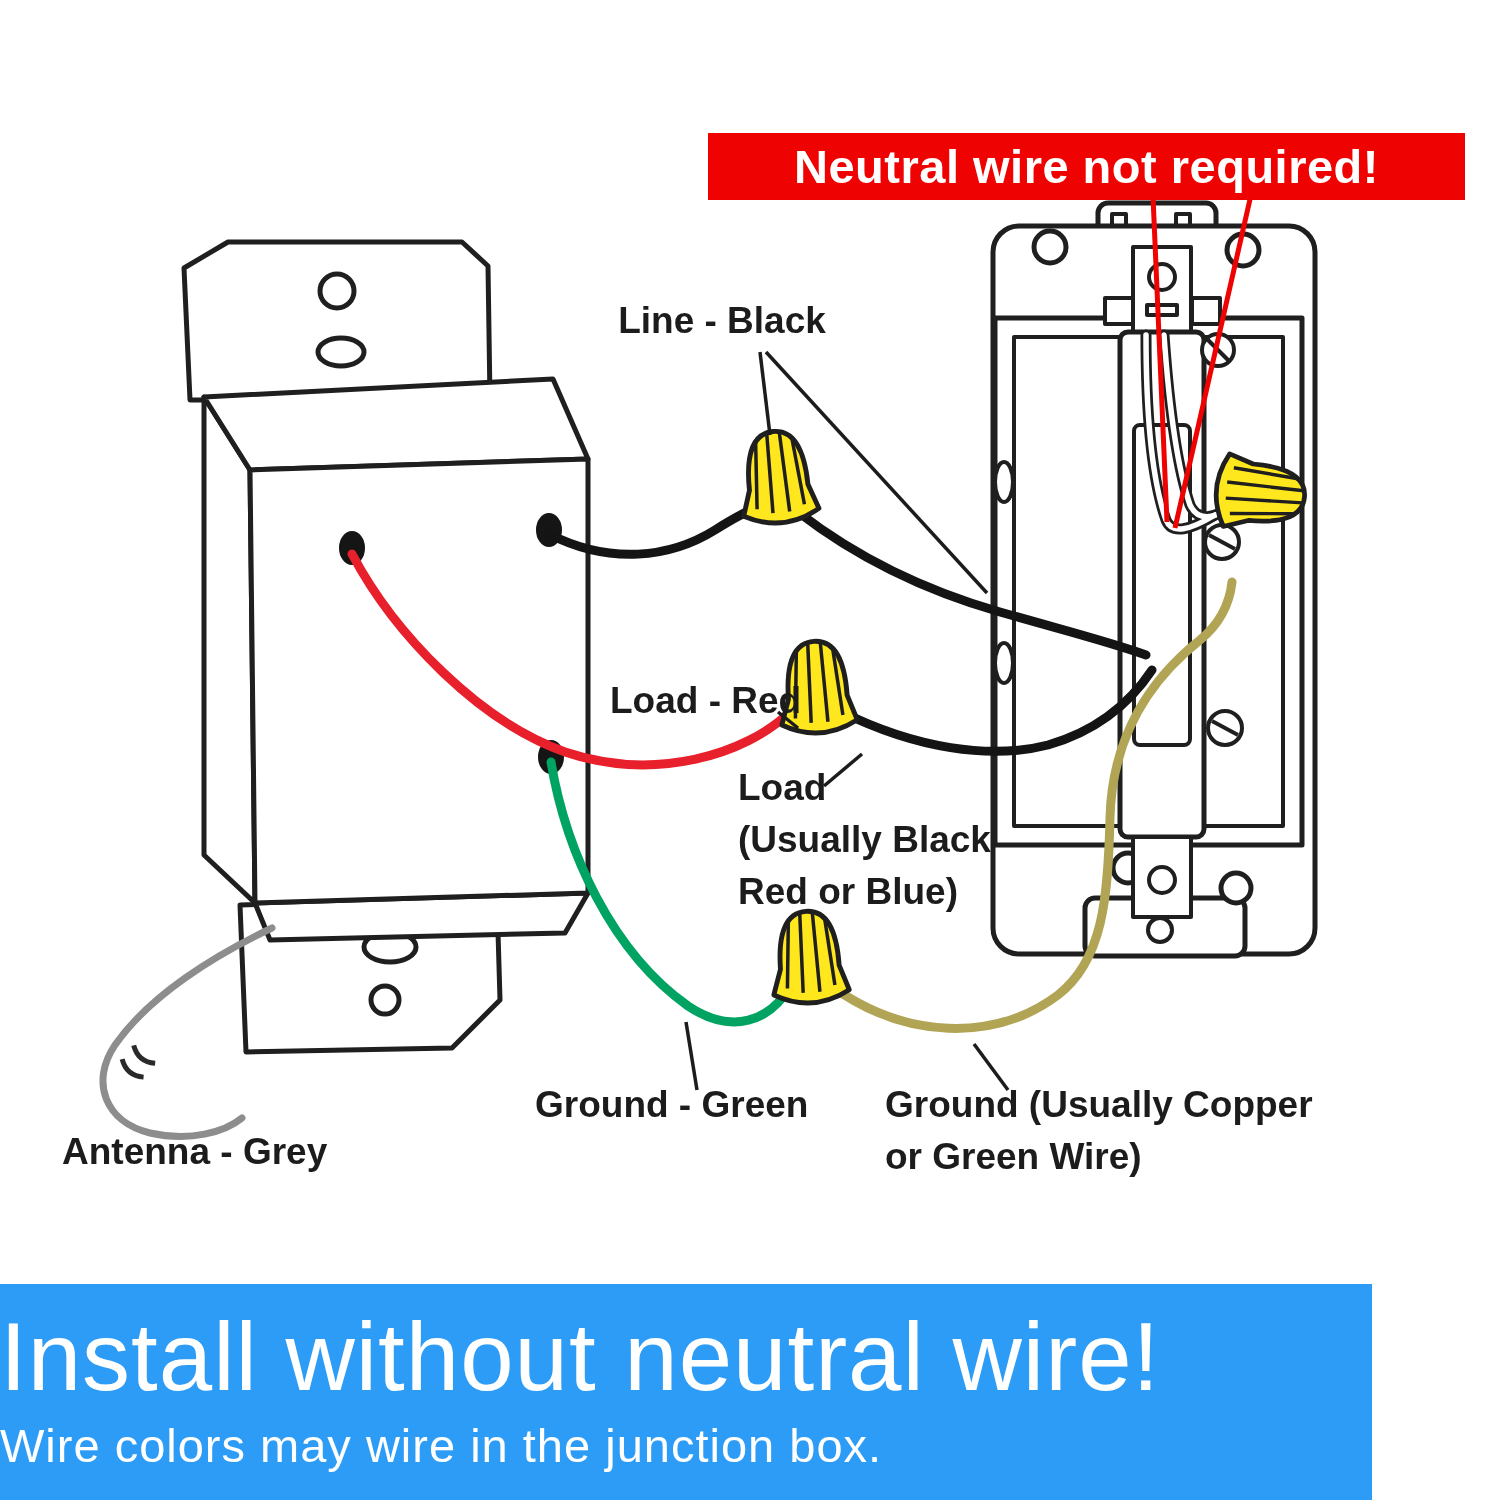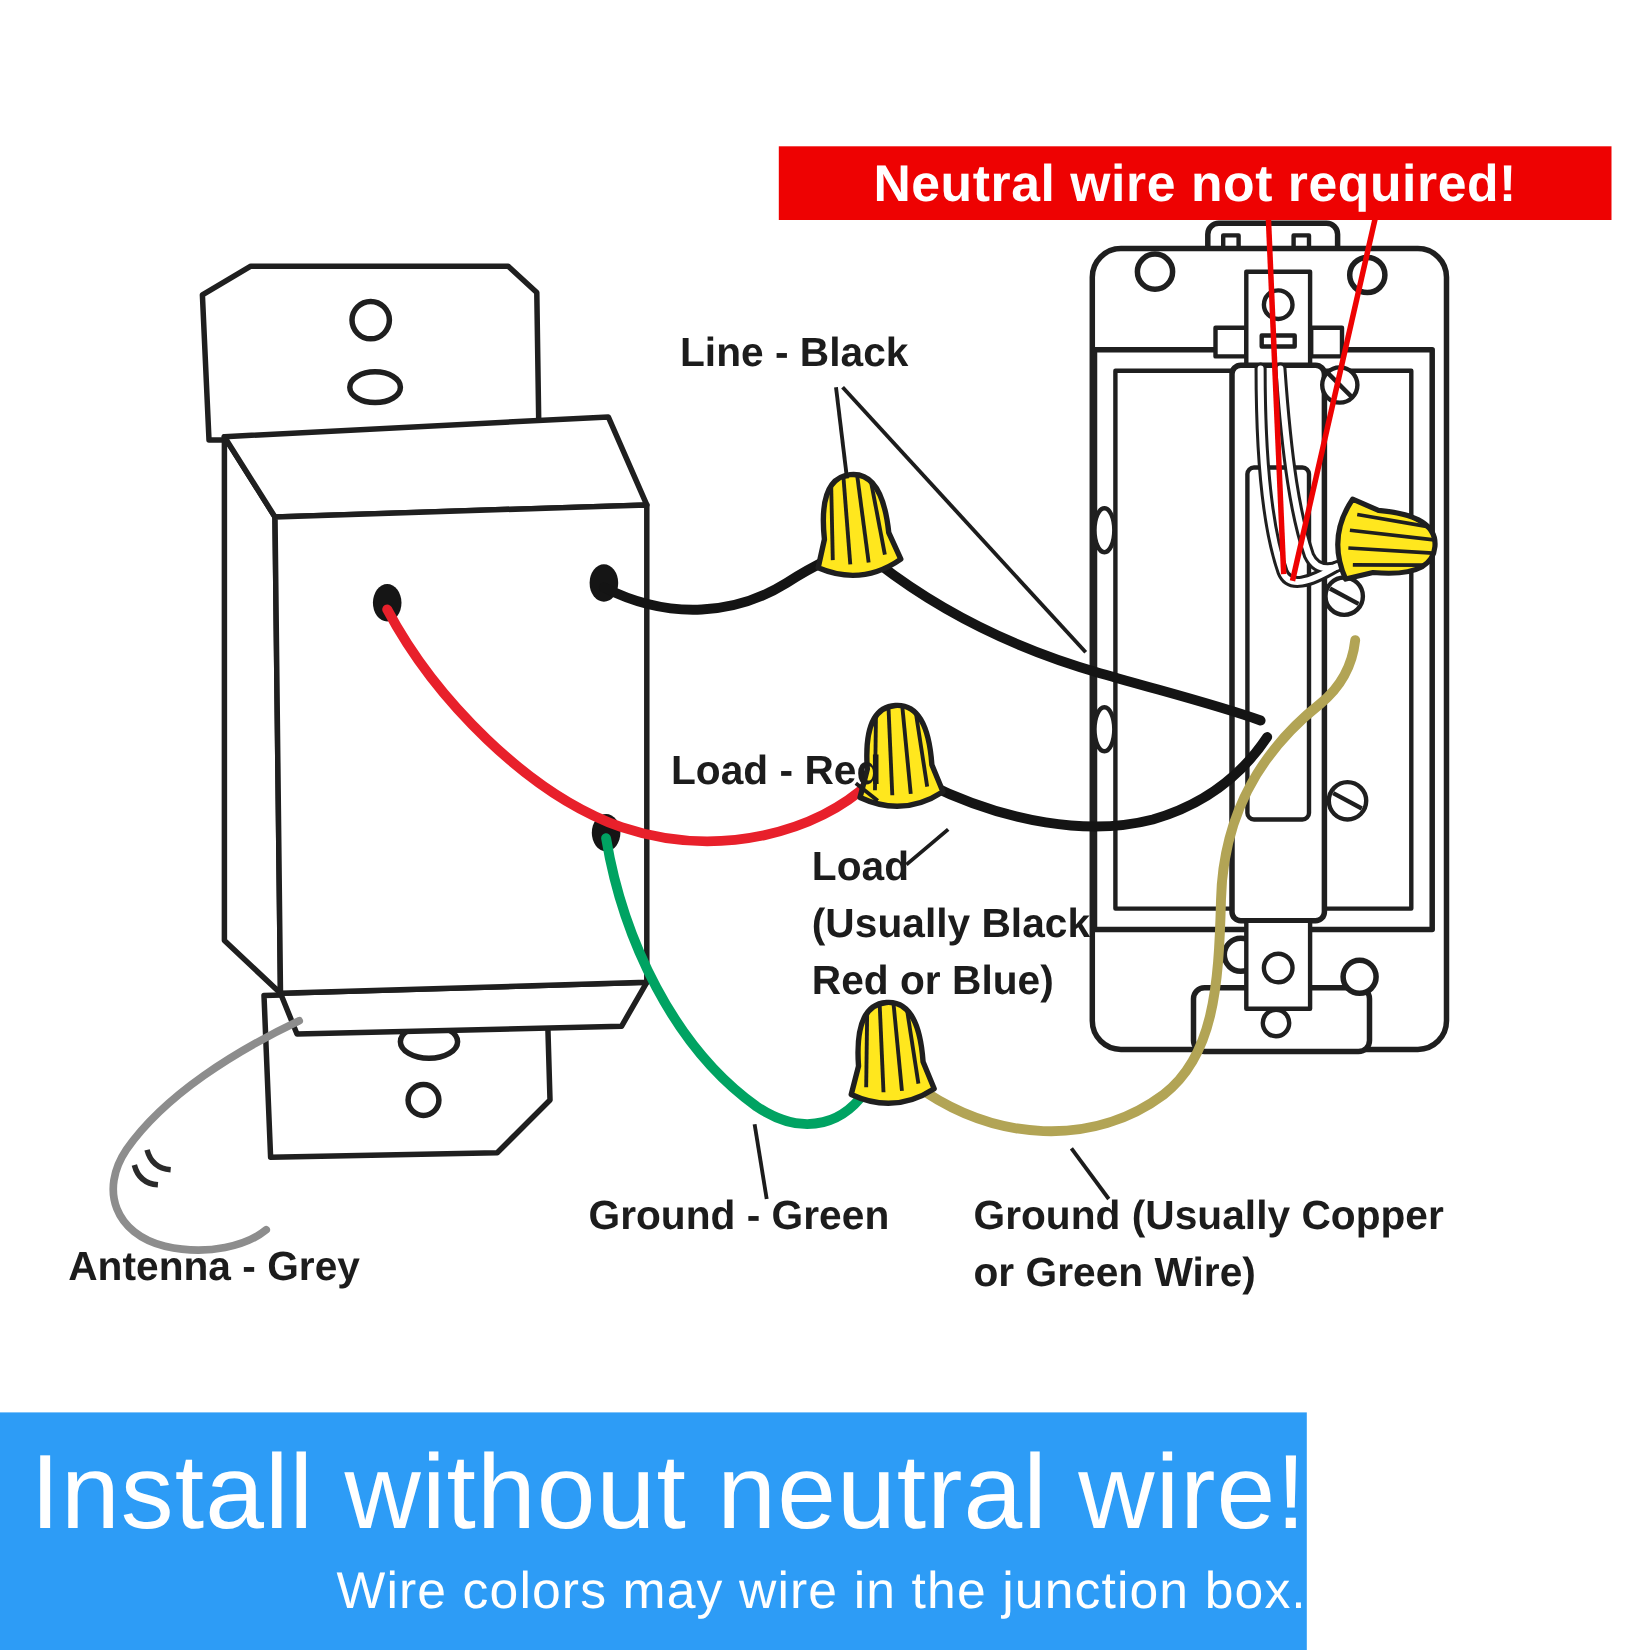--- a/index.html
+++ b/index.html
@@ -12,22 +12,22 @@
     position:absolute; left:708px; top:107px; width:757px; height:67px;
     background:#ee0202; display:flex; align-items:center; justify-content:center;
     z-index:3;
     margin-top:26px;
   }
   .top-banner span {
     color:#ffffff; font-size:47px; font-weight:600; letter-spacing:0.5px;
     white-space:nowrap;
   }
   .bottom-banner {
-    position:absolute; left:0; top:1284px; width:1188px; height:216px;
-    background:#2d9cf6; text-align:right; color:#ffffff; z-index:3;
+    position:absolute; left:0; top:1284px; width:1372px; height:216px;
+    background:#2d9cf6; text-align:left; color:#ffffff; z-index:3;
   }
   .bottom-banner .title {
     margin-top:18px; font-size:96px; font-weight:300; letter-spacing:1px;
   }
   .bottom-banner .subtitle {
     margin-top:6px; font-size:47px; font-weight:300; letter-spacing:1px;
   }
   svg text {
     font-family:"Liberation Sans", sans-serif; font-weight:700; fill:#1c1c1c;
   }

